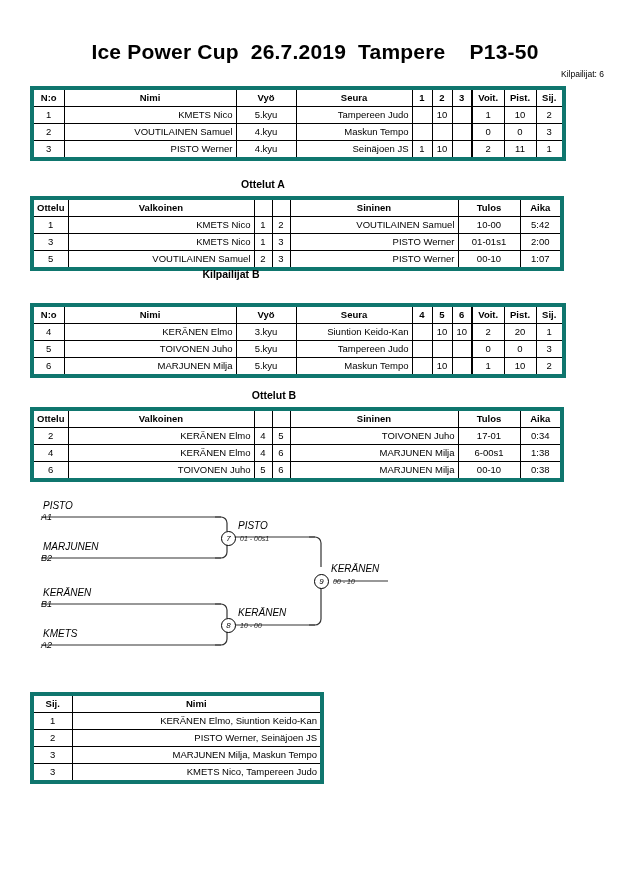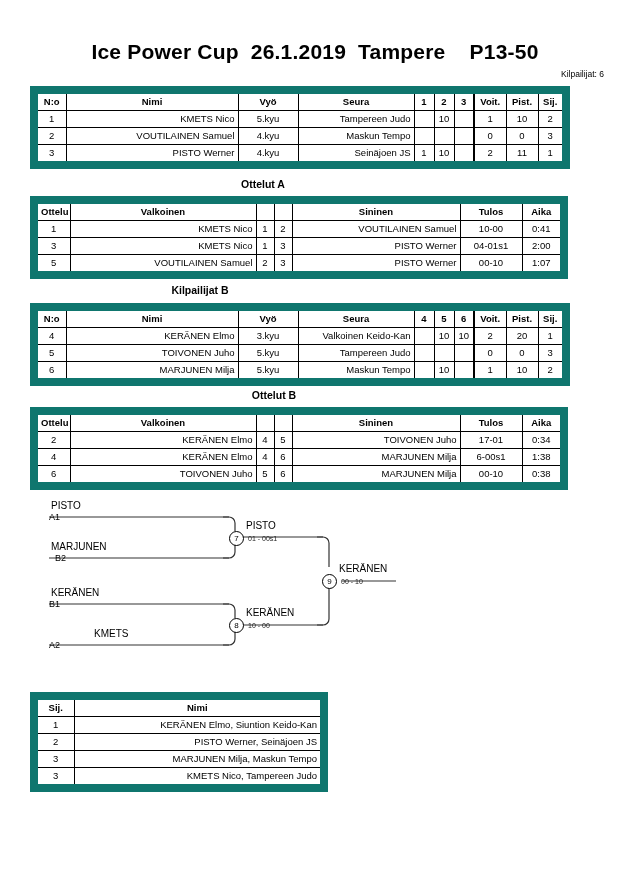--- a/index.html
+++ b/index.html
@@ -35,28 +35,28 @@
     font-size:9.5px;font-weight:normal;
     padding:0 3px;height:16px;line-height:16px;
     overflow:hidden;white-space:nowrap;
     background:#fff;
   }
   thead th{font-weight:bold;text-align:center;}
   .c{text-align:center;}
   .l{text-align:right;}
 
   
-  .framed{border:8px solid #0f766e;}
+  .framed{border:4px solid #0f766e;}
   .framed td,.framed th{border:1px solid #000;}
 
   
   .thickleft{border-left:2px solid #000 !important;}
 
   
-  .bracket{position:absolute;left:16px;top:495px;width:542px;height:175px;}
+  .bracket{position:absolute;left:8px;top:495px;width:542px;height:175px;font-style:italic;}
   .seed-name{
     position:absolute;font-size:10px;white-space:nowrap;
   }
   .seed-code{
     position:absolute;font-size:9px;white-space:nowrap;
   }
   .win-name{
     position:absolute;font-size:10px;white-space:nowrap;
   }
   .win-score{
@@ -68,21 +68,21 @@
     font-size:8px;line-height:13px;text-align:center;
     z-index:3;
   }
   .bracket svg{position:absolute;left:0;top:0;}
 </style>
 </head>
 <body>
 
 <div class="page">
 
-  <div class="doc-title">Ice Power Cup  26.1.2019  Tampere    P13-50</div>
+  <div class="doc-title">Ice Power Cup  26.7.2019  Tampere    P13-50</div>
   <div class="entrants">Kilpailijat: 6</div>
 
   <div class="caption" style="left:0;top:67px;width:400px;margin-top:44px;">Kilpailijat A</div>
 
   <table class="framed" id="tbl-pool-a" style="left:30px;top:86px;width:480px;">
     <colgroup>
         <col style="width:32px">
         <col style="width:172px">
         <col style="width:60px">
         <col style="width:116px">
@@ -171,44 +171,44 @@
     </tr>
       </thead>
     <tbody>
       <tr>
         <td class="c">1</td>
         <td class="l">KMETS Nico</td>
         <td class="c">1</td>
         <td class="c">2</td>
         <td class="l">VOUTILAINEN Samuel</td>
         <td class="c">10-00</td>
-        <td class="c">0:41</td>
+        <td class="c">5:42</td>
       </tr>
       <tr>
         <td class="c">3</td>
         <td class="l">KMETS Nico</td>
         <td class="c">1</td>
         <td class="c">3</td>
         <td class="l">PISTO Werner</td>
-        <td class="c">04-01s1</td>
+        <td class="c">01-01s1</td>
         <td class="c">2:00</td>
       </tr>
       <tr>
         <td class="c">5</td>
         <td class="l">VOUTILAINEN Samuel</td>
         <td class="c">2</td>
         <td class="c">3</td>
         <td class="l">PISTO Werner</td>
         <td class="c">00-10</td>
         <td class="c">1:07</td>
       </tr>
     </tbody>
   </table>
 
-  <div class="caption" style="left:0;top:284px;width:400px;">Kilpailijat B</div>
+  <div class="caption" style="left:0;top:268px;width:400px;padding-left:31px;">Kilpailijat B</div>
 
   <table class="framed" id="tbl-pool-b" style="left:30px;top:303px;width:480px;">
     <colgroup>
         <col style="width:32px">
         <col style="width:172px">
         <col style="width:60px">
         <col style="width:116px">
         <col style="width:20px">
         <col style="width:20px">
         <col style="width:20px">
@@ -228,21 +228,21 @@
       <th class="c thickleft">Voit.</th>
       <th class="c">Pist.</th>
       <th class="c">Sij.</th>
     </tr>
       </thead>
     <tbody>
       <tr>
         <td class="c">4</td>
         <td class="l">KERÄNEN Elmo</td>
         <td class="c">3.kyu</td>
-        <td class="l">Valkoinen Keido-Kan</td>
+        <td class="l">Siuntion Keido-Kan</td>
         <td class="c"></td>
         <td class="c">10</td>
         <td class="c">10</td>
         <td class="c thickleft">2</td>
         <td class="c">20</td>
         <td class="c">1</td>
       </tr>
       <tr>
         <td class="c">5</td>
         <td class="l">TOIVONEN Juho</td>
@@ -350,26 +350,26 @@
         <path d="M301 130 h6 a6 6 0 0 0 6 -6 V92"></path>
 
         <path d="M326 86 H380"></path>
       </g>
     </svg>
 
     <div class="seed-name" style="left:35px;top:5px;">PISTO</div>
     <div class="seed-code" style="left:33px;top:17px;">A1</div>
 
     <div class="seed-name" style="left:35px;top:46px;">MARJUNEN</div>
-    <div class="seed-code" style="left:33px;top:58px;margin-left:6px;">B2</div>
+    <div class="seed-code" style="left:33px;top:58px;">B2</div>
 
     <div class="seed-name" style="left:35px;top:92px;">KERÄNEN</div>
     <div class="seed-code" style="left:33px;top:104px;">B1</div>
 
-    <div class="seed-name" style="left:35px;top:133px;margin-left:43px;">KMETS</div>
+    <div class="seed-name" style="left:35px;top:133px;">KMETS</div>
     <div class="seed-code" style="left:33px;top:145px;">A2</div>
 
     <div class="mnum" style="left:213px;top:36px;">7</div>
     <div class="win-name" style="left:230px;top:25px;">PISTO</div>
     <div class="win-score" style="left:232px;top:40px;">01 - 00s1</div>
 
     <div class="mnum" style="left:213px;top:123px;">8</div>
     <div class="win-name" style="left:230px;top:112px;">KERÄNEN</div>
     <div class="win-score" style="left:232px;top:127px;">10 - 00</div>
 

